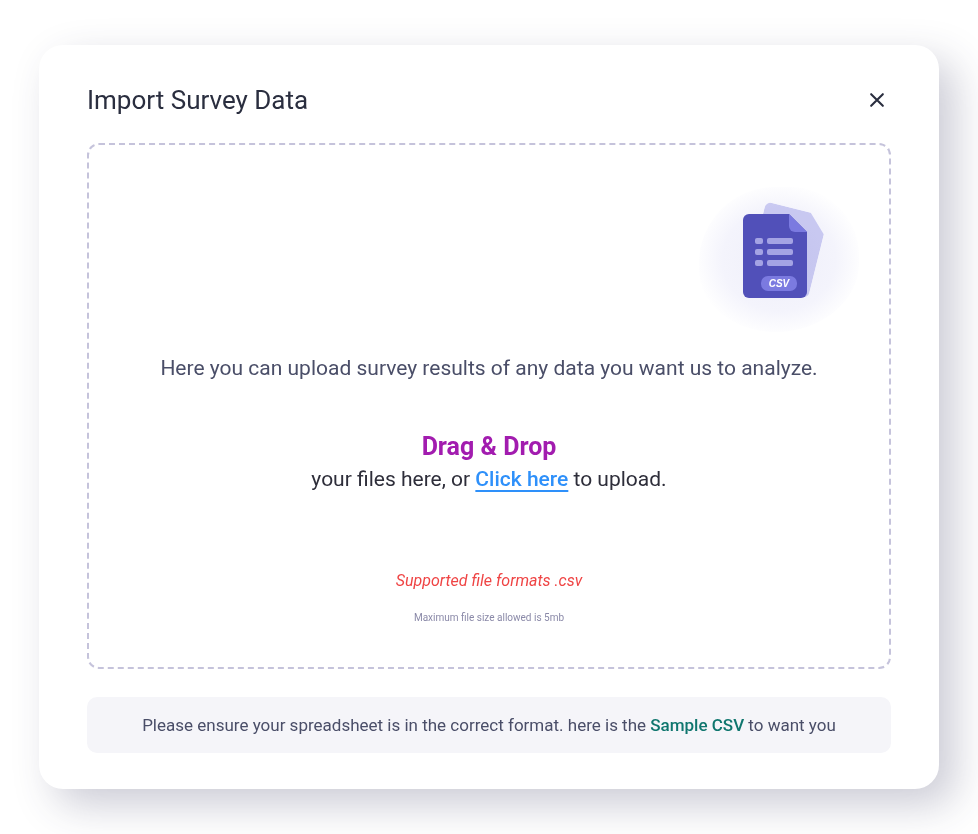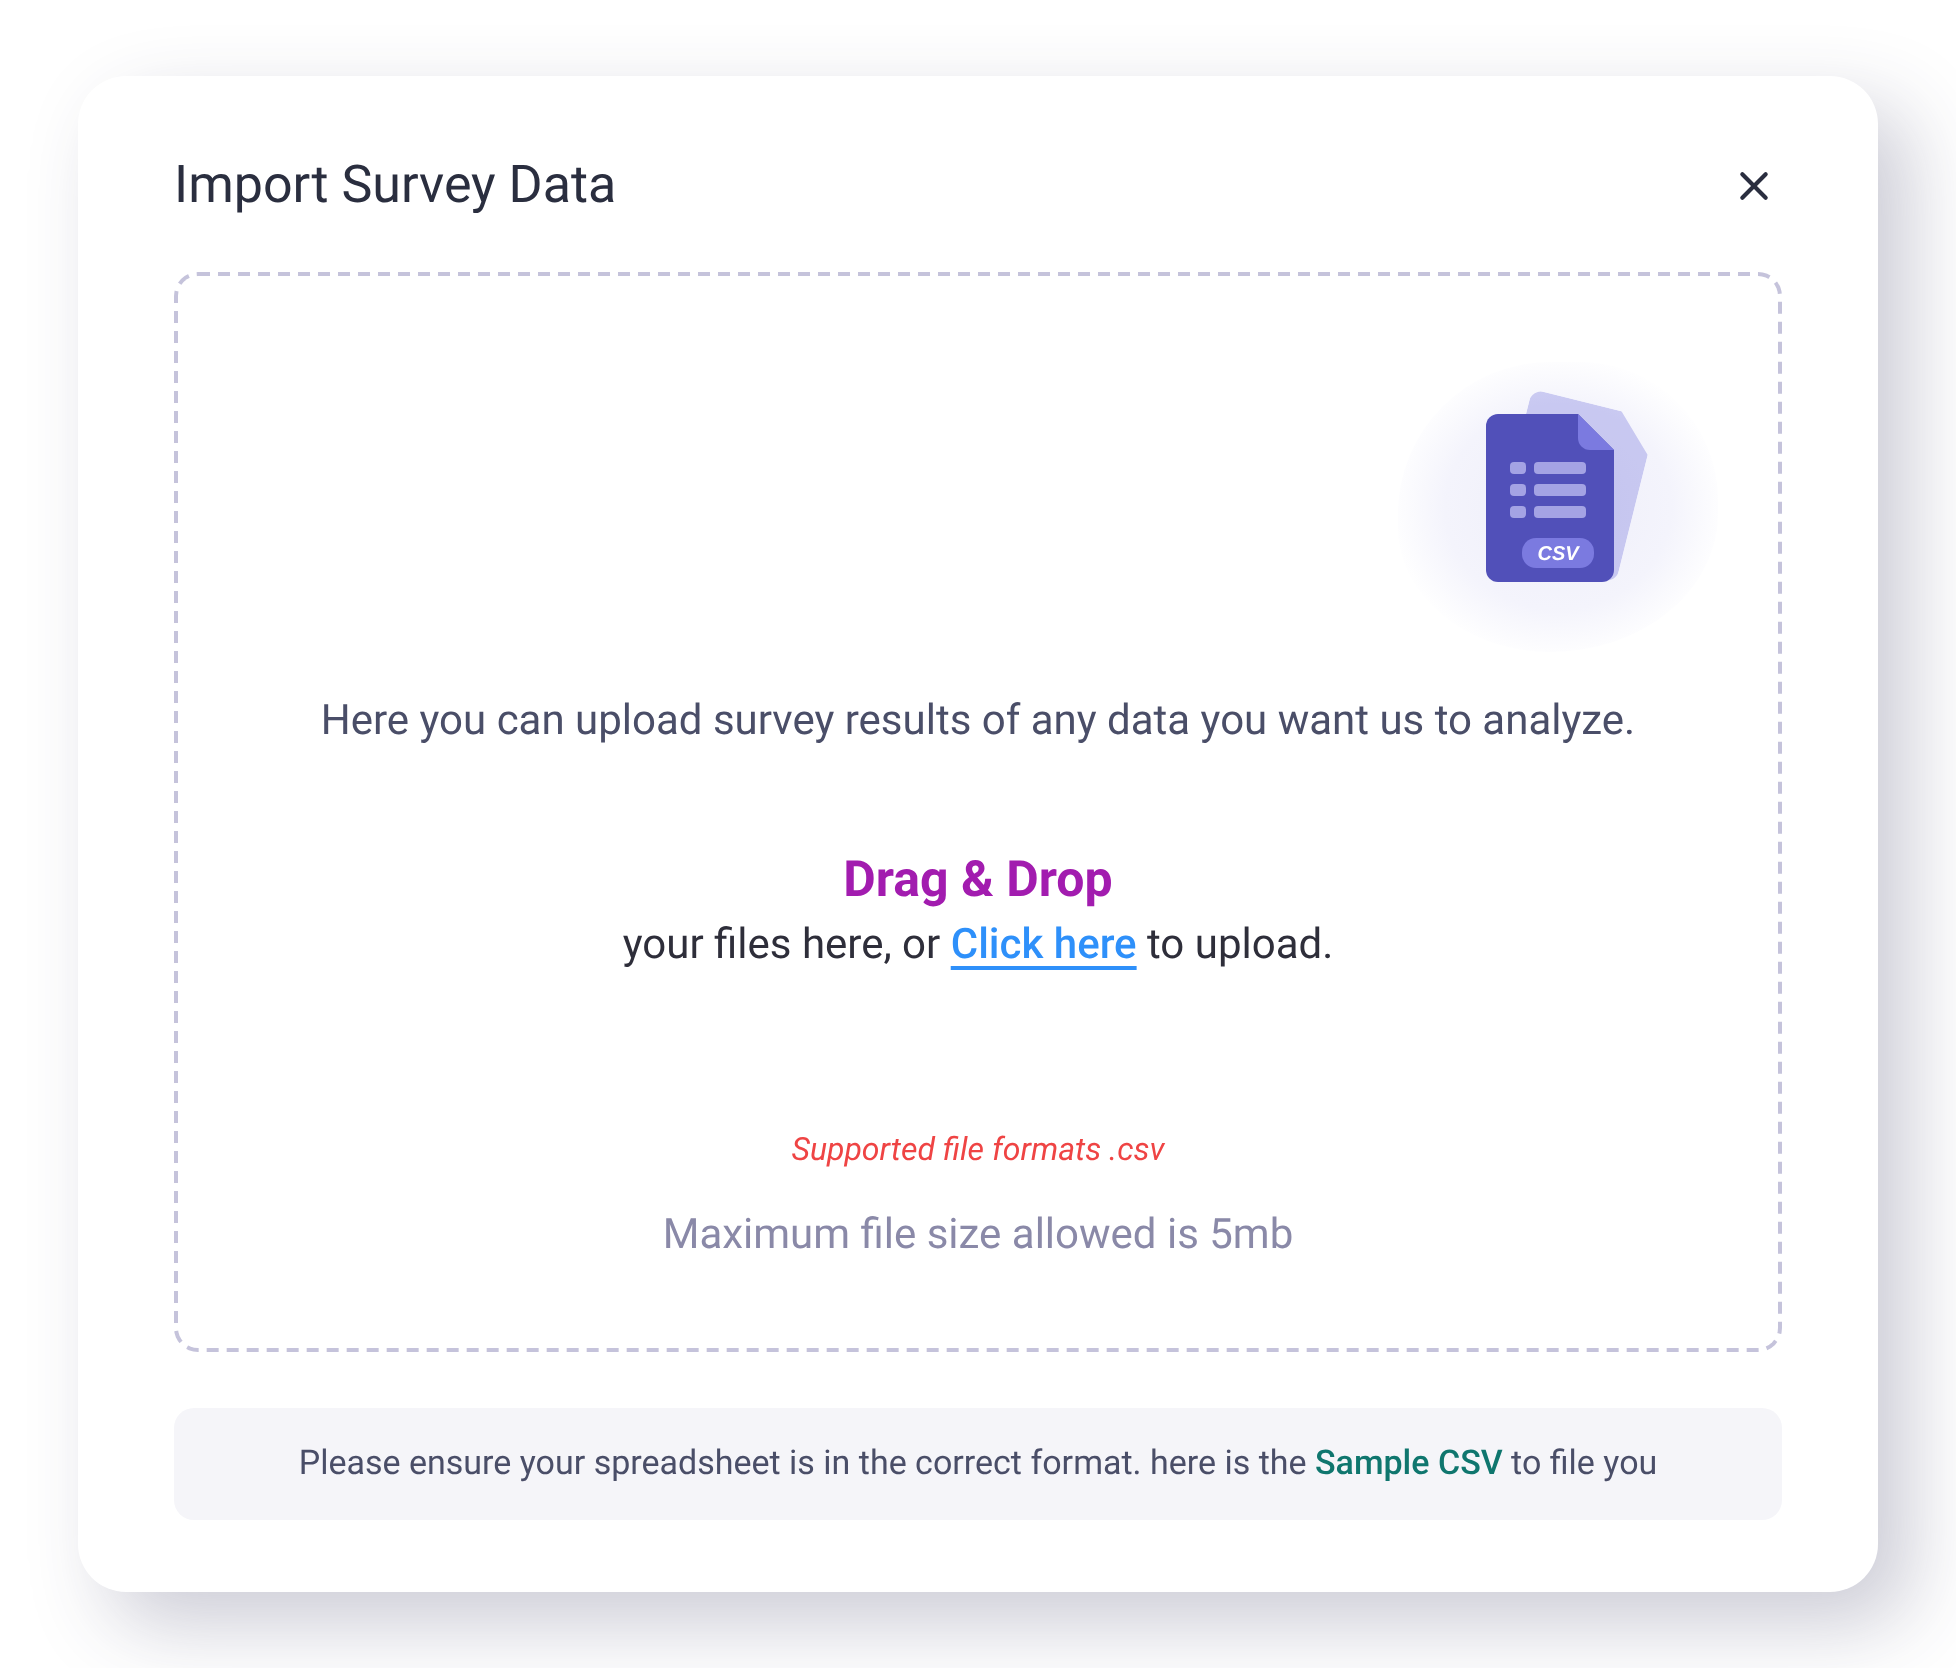--- a/index.html
+++ b/index.html
@@ -125,21 +125,21 @@
       cursor: pointer;
       font-weight: 500;
     }
     .supported {
       font-size: 16px;
       font-style: italic;
       color: #ef4444;
       margin-bottom: 14px;
     }
     .maxsize {
-      font-size: 21px;
+      font-size: 10px;
       color: #8a89a8;
       margin-top: 22px;
     }
     .footer-note {
       margin-top: 28px;
       background: #f5f5f9;
       border-radius: 10px;
       padding: 18px 20px;
       text-align: center;
       font-size: 17px;
@@ -193,15 +193,15 @@
     <div class="drag-title">Drag &amp; Drop</div>
     <div class="drag-sub">
       <span>your files here, or </span><a class="click-link">Click here</a><span> to upload.</span>
     </div>
 
     <div class="supported">Supported file formats .csv</div>
     <div class="maxsize">Maximum file size allowed is 5mb</div>
   </div>
 
   <div class="footer-note">
-    <span>Please ensure your spreadsheet is in the correct format. here is the </span><a class="sample-link">Sample CSV</a><span> to file you</span>
+    <span>Please ensure your spreadsheet is in the correct format. here is the </span><a class="sample-link">Sample CSV</a><span> to want you</span>
   </div>
 </div>
 
 </body></html>

